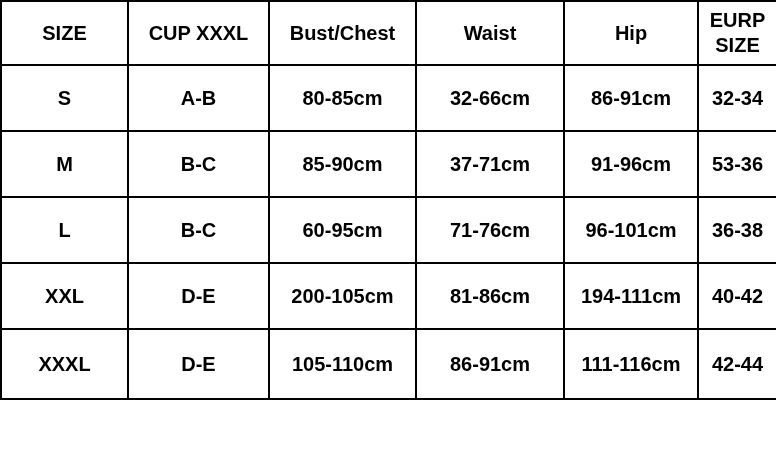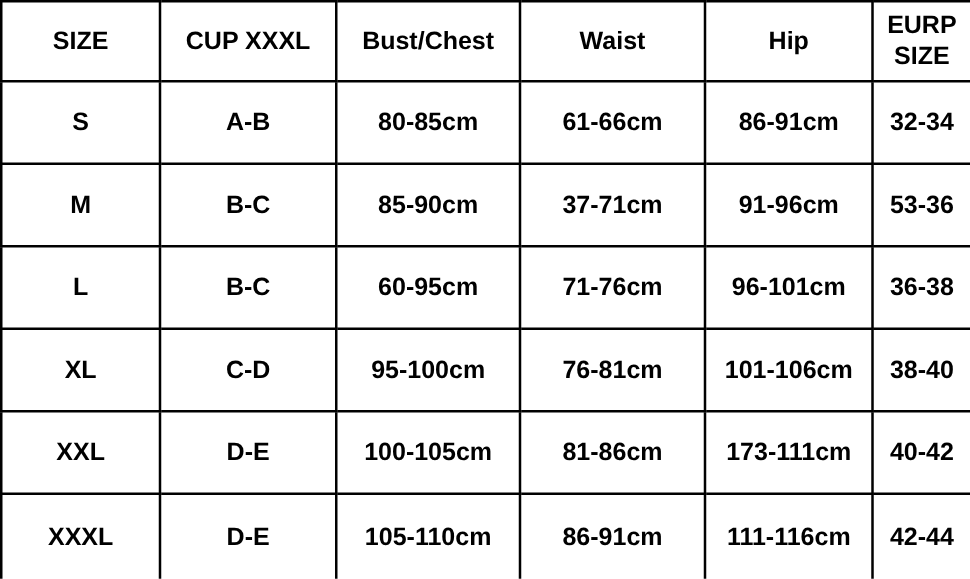--- a/index.html
+++ b/index.html
@@ -71,54 +71,46 @@
       <th>Waist</th>
       <th>Hip</th>
       <th>EURP SIZE</th>
     </tr>
   </thead>
   <tbody>
     <tr>
       <td>S</td>
       <td>A-B</td>
       <td>80-85cm</td>
-      <td>61-66cm</td>
+      <td>32-66cm</td>
       <td>86-91cm</td>
       <td>32-34</td>
     </tr>
     <tr>
       <td>M</td>
       <td>B-C</td>
       <td>85-90cm</td>
       <td>37-71cm</td>
       <td>91-96cm</td>
       <td>53-36</td>
     </tr>
     <tr>
       <td>L</td>
       <td>B-C</td>
       <td>60-95cm</td>
       <td>71-76cm</td>
       <td>96-101cm</td>
       <td>36-38</td>
     </tr>
     <tr>
-      <td>XL</td>
-      <td>C-D</td>
-      <td>95-100cm</td>
-      <td>76-81cm</td>
-      <td>101-106cm</td>
-      <td>38-40</td>
-    </tr>
-    <tr>
       <td>XXL</td>
       <td>D-E</td>
-      <td>100-105cm</td>
+      <td>200-105cm</td>
       <td>81-86cm</td>
-      <td>173-111cm</td>
+      <td>194-111cm</td>
       <td>40-42</td>
     </tr>
     <tr>
       <td>XXXL</td>
       <td>D-E</td>
       <td>105-110cm</td>
       <td>86-91cm</td>
       <td>111-116cm</td>
       <td>42-44</td>
     </tr>

